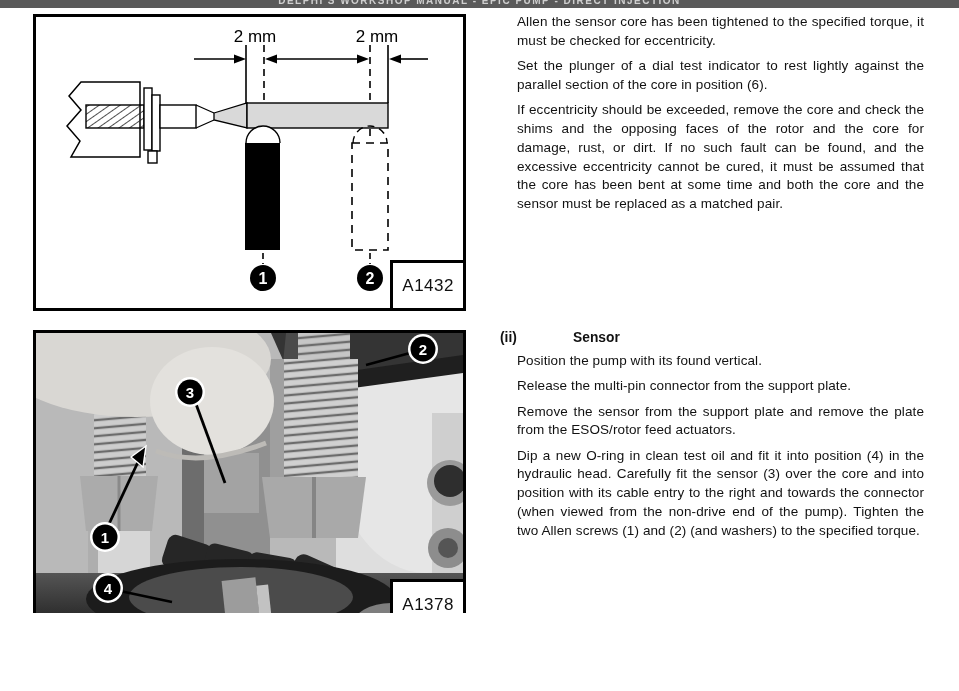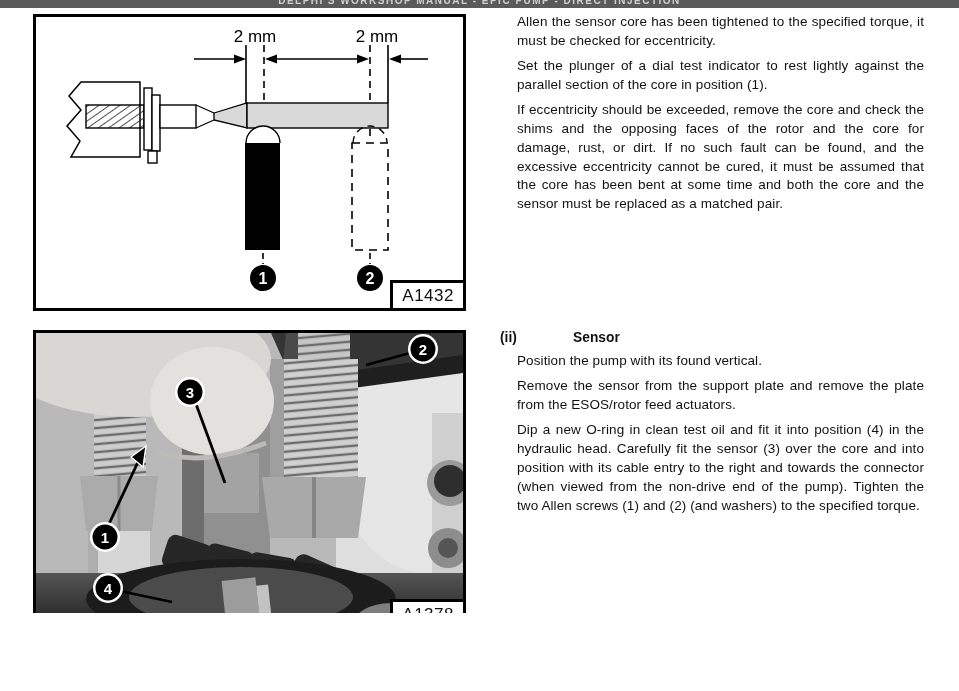--- a/index.html
+++ b/index.html
@@ -7,21 +7,21 @@
         font-family:"Liberation Sans",sans-serif;color:#111;}
   
   .header-bar{position:absolute;left:0;top:0;width:959px;height:8px;background:#5a5a5a;overflow:hidden;}
   .header-bar span{position:absolute;left:0;top:-5px;width:100%;text-align:center;
         font-size:10px;font-weight:bold;letter-spacing:1.5px;color:#cfcfcf;white-space:nowrap;}
   
   .fig{position:absolute;border:3px solid #000;background:#fff;}
   #fig1{left:33px;top:14px;width:427px;height:291px;}
   #fig2{left:33px;top:330px;width:427px;height:294px;background:#bdbdbd;}
   .figref{position:absolute;right:-3px;bottom:-3px;border:3px solid #000;background:#fff;
-        font-size:17px;line-height:21px;padding:2px 9px;letter-spacing:0.5px;}
+        font-size:17px;line-height:21px;padding:12px 9px;letter-spacing:0.5px;}
   
   .textcol{position:absolute;left:517px;top:13px;width:407px;}
   .textcol p, .sect p{margin:0 0 6.5px 0;font-size:13.5px;line-height:18.8px;
         text-align:justify;letter-spacing:0.1px;}
   .sect{position:absolute;left:480px;top:330px;width:444px;}
   .sect-head{display:flex;font-weight:bold;font-size:13.8px;margin-bottom:7px;}
   .sect-head .num{width:73px;margin-left:20px;}
   .sect p{margin-left:37px;width:407px;}
   
   .logo{position:absolute;left:37px;top:640px;width:99px;height:41px;}
@@ -178,30 +178,31 @@
       <line x1="84" y1="258" x2="136" y2="269" stroke="#000" stroke-width="2.4"></line>
       <circle cx="72" cy="255" r="15" fill="#fff"></circle>
       <circle cx="72" cy="255" r="12.5" fill="#000"></circle>
       <text x="72" y="261" font-size="15" font-weight="bold" text-anchor="middle" fill="#fff">4</text>
     </svg>
     <div class="figref">A1378</div>
   </div>
 
   <div class="textcol">
     <p>Allen the sensor core has been tightened to the specified torque, it must be checked for eccentricity.</p>
-    <p>Set the plunger of a dial test indicator to rest lightly against the parallel section of the core in position (1).</p>
+    <p>Set the plunger of a dial test indicator to rest lightly against the parallel section of the core in position (6).</p>
     <p>If eccentricity should be exceeded, remove the core and check the shims and the opposing faces of the rotor and the core for damage, rust, or dirt. If no such fault can be found, and the excessive eccentricity cannot be cured, it must be assumed that the core has been bent at some time and both the core and the sensor must be replaced as a matched pair.</p>
   </div>
 
   <div class="sect">
     <div class="sect-head">
       <span class="num">(ii)</span>
       <span>Sensor</span>
     </div>
     <p>Position the pump with its found vertical.</p>
+    <p>Release the multi-pin connector from the support plate.</p>
     <p>Remove the sensor from the support plate and remove the plate from the ESOS/rotor feed actuators.</p>
     <p>Dip a new O-ring in clean test oil and fit it into position (4) in the hydraulic head. Carefully fit the sensor (3) over the core and into position with its cable entry to the right and towards the connector (when viewed from the non-drive end of the pump). Tighten the two Allen screws (1) and (2) (and washers) to the specified torque.</p>
   </div>
 
   <div class="logo">
     <svg width="99" height="41" viewBox="0 0 99 41">
       <ellipse cx="49.5" cy="20.5" rx="48" ry="19.5" fill="#000"></ellipse>
       <ellipse cx="49.5" cy="20.5" rx="44" ry="15.5" fill="none" stroke="#fff" stroke-width="2.2" transform="rotate(-10 49.5 20.5)" stroke-dasharray="150 30"></ellipse>
       <text x="49.5" y="26" font-size="15.5" font-weight="bold" text-anchor="middle" fill="#fff" font-family="Liberation Sans, sans-serif" letter-spacing="0.5">DELPHI</text>
     </svg>

